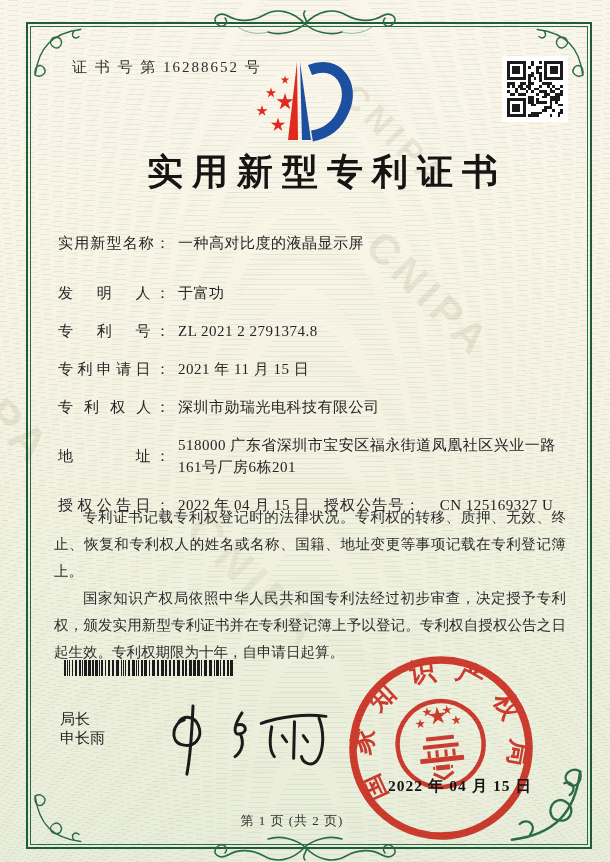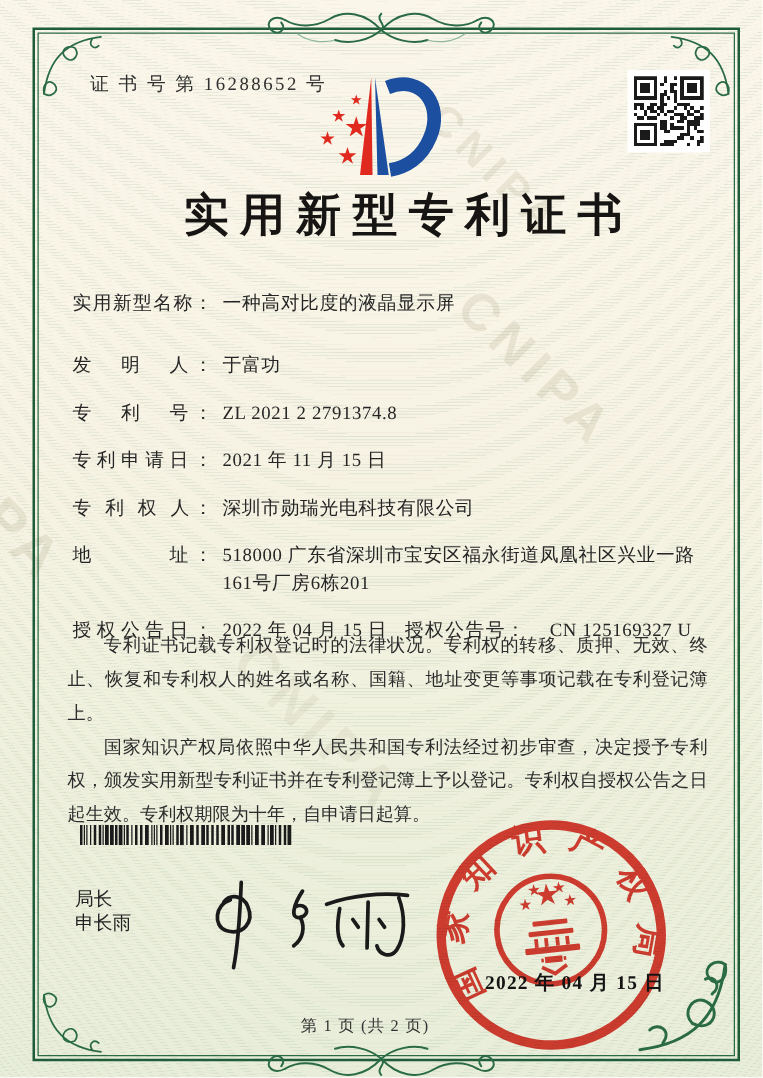--- a/index.html
+++ b/index.html
@@ -22,21 +22,21 @@
   
   .cert-no{position:absolute;left:72px;top:58px;z-index:2;font-size:15px;
            letter-spacing:2px;color:#2f2f2f;}
   .logo{position:absolute;left:238px;top:54px;z-index:2;}
   .qr{position:absolute;left:502px;top:56px;width:66px;height:66px;background:#fff;
       z-index:2;display:flex;align-items:center;justify-content:center;}
   .title{position:absolute;left:0;right:0;top:148px;z-index:2;text-align:center;
          font-size:36px;font-weight:bold;letter-spacing:9px;color:#171513;margin-left:44px;}
   
   .fields{position:absolute;left:58px;top:232px;width:520px;z-index:2;font-size:15px;color:#252525;}
-  .field-row{display:flex;align-items:flex-start;line-height:22px;margin-bottom:16px;}
+  .field-row{display:flex;align-items:center;line-height:22px;margin-bottom:16px;}
   .field-row.first{margin-bottom:28px;}
   .f-label{display:inline-block;width:112px;flex:0 0 112px;text-align:justify;
            text-align-last:justify;-moz-text-align-last:justify;}
   .f-value{flex:1;margin-left:8px;letter-spacing:0.5px;}
   .pair2{display:flex;margin-left:14px;gap:12px;}
   .pair2 .f-label{width:96px;flex:0 0 96px;}
   
   .bodytext{position:absolute;left:54px;top:504px;width:512px;z-index:2;
             font-size:14.5px;line-height:27px;color:#2c2c2c;text-align:justify;}
   .bodytext p{margin:0;text-indent:2em;}

